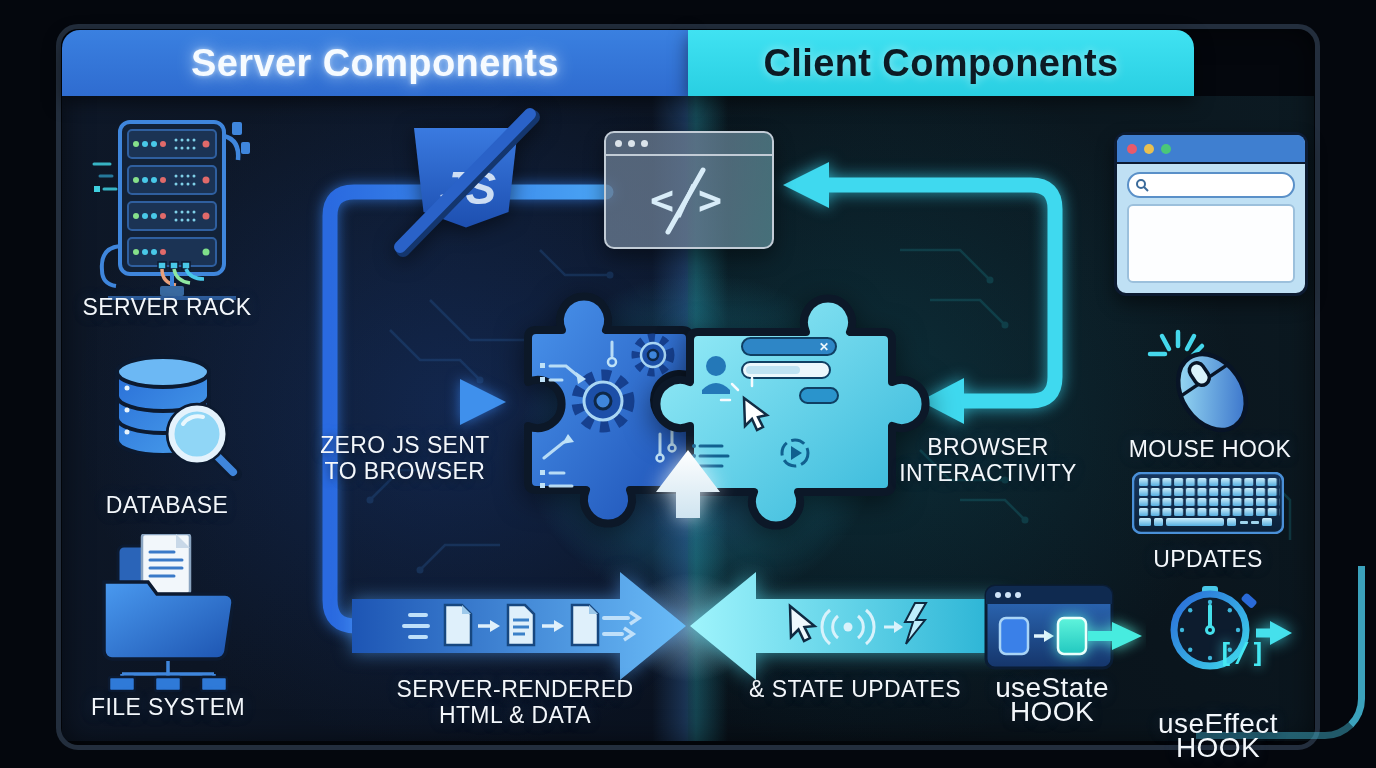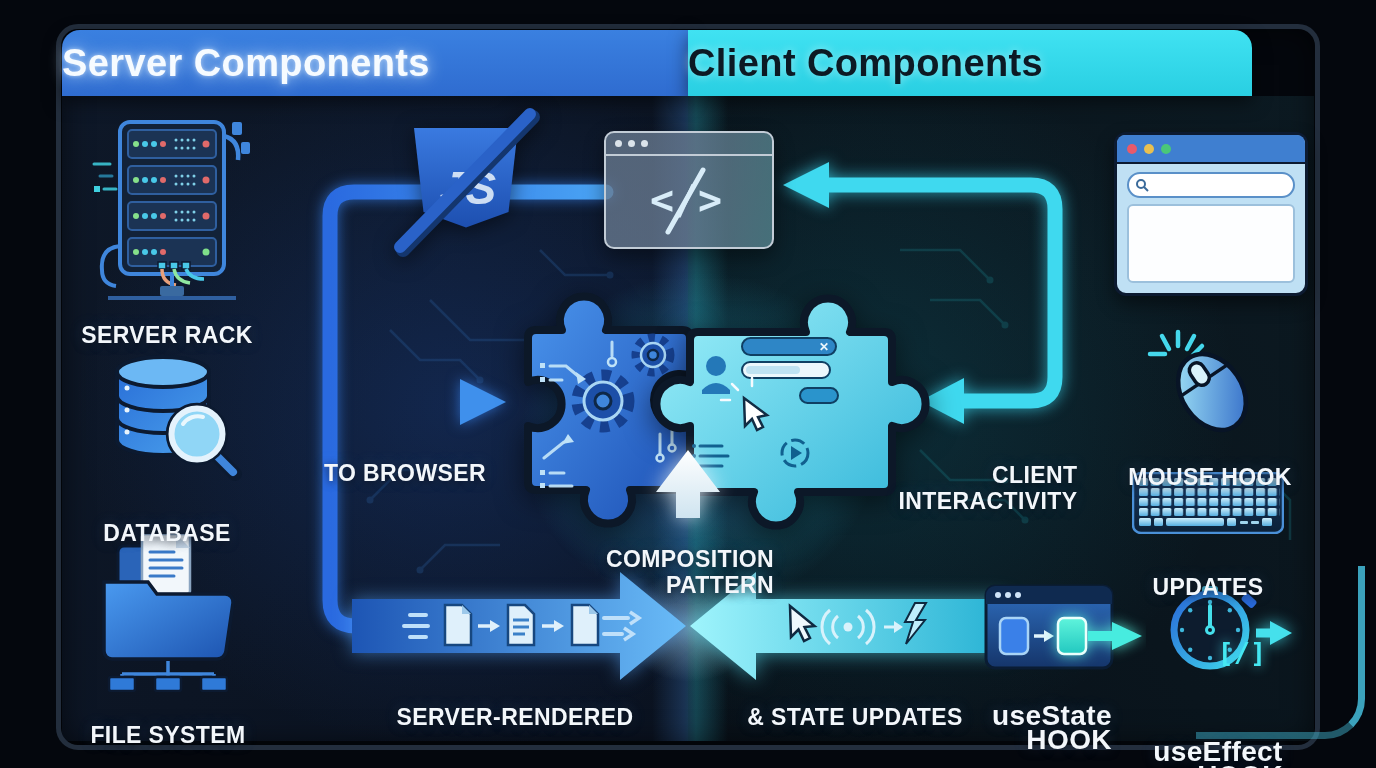--- a/index.html
+++ b/index.html
@@ -18,32 +18,32 @@
   .glow-center{left:470px;top:225px;width:460px;height:430px;border-radius:50%;
     background:radial-gradient(closest-side,rgba(80,155,255,.30),rgba(45,190,225,.16) 55%,transparent 78%);}
   .glow-tip{left:600px;top:555px;width:180px;height:145px;border-radius:50%;
     background:radial-gradient(closest-side,rgba(190,235,255,.45),transparent 75%);}
   .frame{left:56px;top:24px;width:1254px;height:716px;border:5px solid #232e3d;border-radius:22px;
     box-shadow:0 0 30px rgba(0,0,0,.6) inset;}
   .corner-accent{left:1196px;top:566px;width:162px;height:166px;
     border-right:7px solid rgba(70,190,220,.85);border-bottom:7px solid rgba(70,190,220,.45);
     border-radius:0 0 40px 0;}
   
-  .hdr{top:30px;height:66px;display:flex;align-items:center;justify-content:flex-start;
+  .hdr{top:30px;height:66px;display:flex;align-items:center;justify-content:center;
        font-size:38px;font-weight:bold;letter-spacing:.4px;box-shadow:0 6px 18px rgba(0,0,0,.5);}
   .hdr-server{left:62px;width:626px;border-radius:18px 0 0 0;color:#f6fbff;
        background:linear-gradient(180deg,#3a80e0,#2f6cd0);
        text-shadow:0 0 16px rgba(200,230,255,.95),0 0 4px rgba(255,255,255,.55);}
-  .hdr-client{left:688px;width:564px;border-radius:0 18px 0 0;color:#0c1a24;
+  .hdr-client{left:688px;width:506px;border-radius:0 18px 0 0;color:#0c1a24;
        background:linear-gradient(180deg,#40e2f2,#29cfe2);
        text-shadow:0 0 10px rgba(235,255,255,.55);}
   
-  .lbl{position:absolute;transform:translateX(-50%);text-align:right;color:#f3f7fb;font-weight:bold;
+  .lbl{position:absolute;transform:translateX(-50%);text-align:center;color:#f3f7fb;font-weight:normal;
        font-size:23px;line-height:26px;letter-spacing:.4px;z-index:6;white-space:nowrap;
-       text-shadow:0 2px 8px rgba(0,0,0,.7),0 0 14px rgba(110,170,255,.25);margin-top:28px;}
+       text-shadow:0 2px 8px rgba(0,0,0,.7),0 0 14px rgba(110,170,255,.25);}
   .lbl.sm{font-size:28px;line-height:24px;}
   svg{display:block;}
   #mainsvg{left:0;top:0;z-index:4;pointer-events:none;}
   .iconbox{z-index:5;}
   
   .code-window{left:604px;top:131px;width:166px;height:114px;z-index:5;border:2.5px solid #c2ccd6;border-radius:10px;
     background:linear-gradient(95deg,rgba(104,122,144,.78) 0 52%,rgba(86,134,144,.78));
     box-shadow:0 8px 20px rgba(0,0,0,.4);}
   .cw-bar{height:21px;border-bottom:2px solid #c2ccd6;display:flex;gap:6px;align-items:center;padding-left:9px;}
   .cw-dot{width:7px;height:7px;border-radius:50%;background:#dbe3ea;}
@@ -505,30 +505,28 @@
       <path d="M92,53 h14" stroke="#45e0ec" stroke-width="9"></path>
       <polygon points="106,41 128,53 106,65" fill="#45e0ec"></polygon>
     </g>
   </svg>
   <div class="lbl sm" style="left:1218px;top:712px">
     <div>useEffect</div>
     <div>HOOK</div>
   </div>
 
   <div class="lbl" style="left:405px;top:432px">
+    <div>ZERO JS SENT</div>
     <div>TO BROWSER</div>
   </div>
-  <div class="lbl" style="left:690px;top:518px">
-    <div>COMPOSITION</div>
-    <div>PATTERN</div>
-  </div>
   <div class="lbl" style="left:988px;top:434px">
-    <div>CLIENT</div>
+    <div>BROWSER</div>
     <div>INTERACTIVITY</div>
   </div>
   <div class="lbl" style="left:515px;top:676px">
     <div>SERVER-RENDERED</div>
+    <div>HTML &amp; DATA</div>
   </div>
   <div class="lbl" style="left:855px;top:676px">
     <div>&amp; STATE UPDATES</div>
   </div>
 
 </div>
 
 </body></html>

